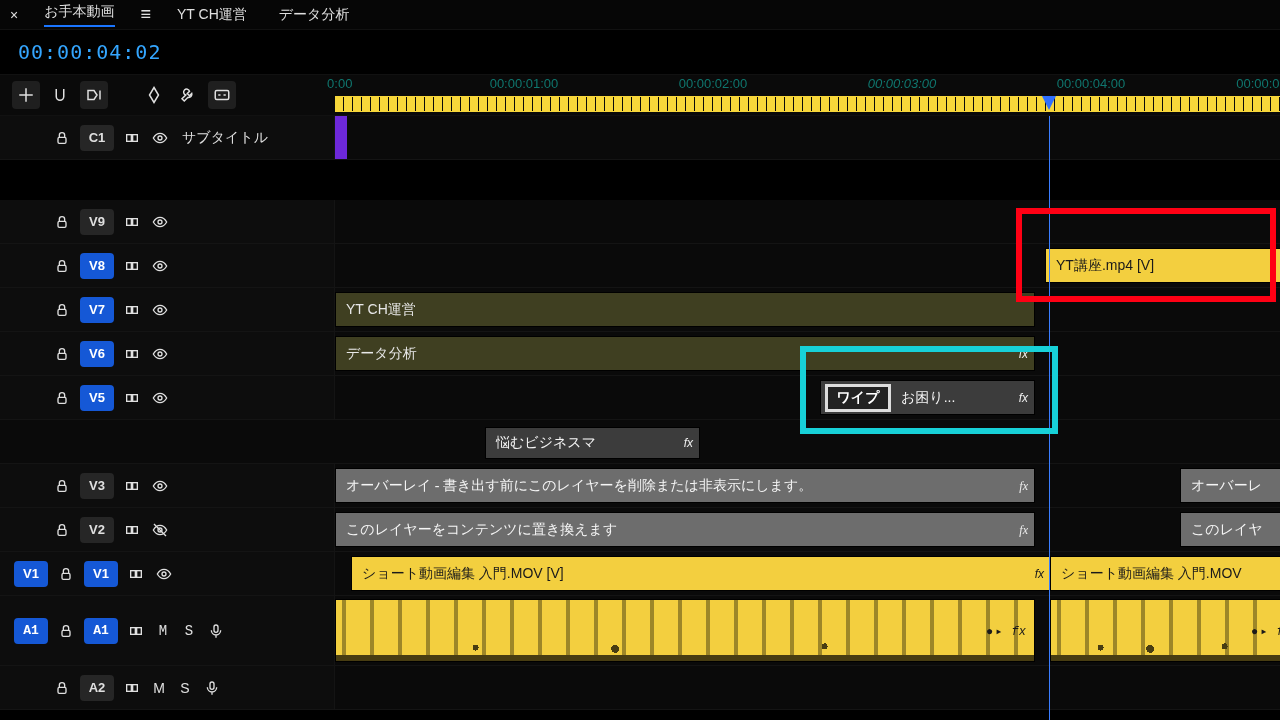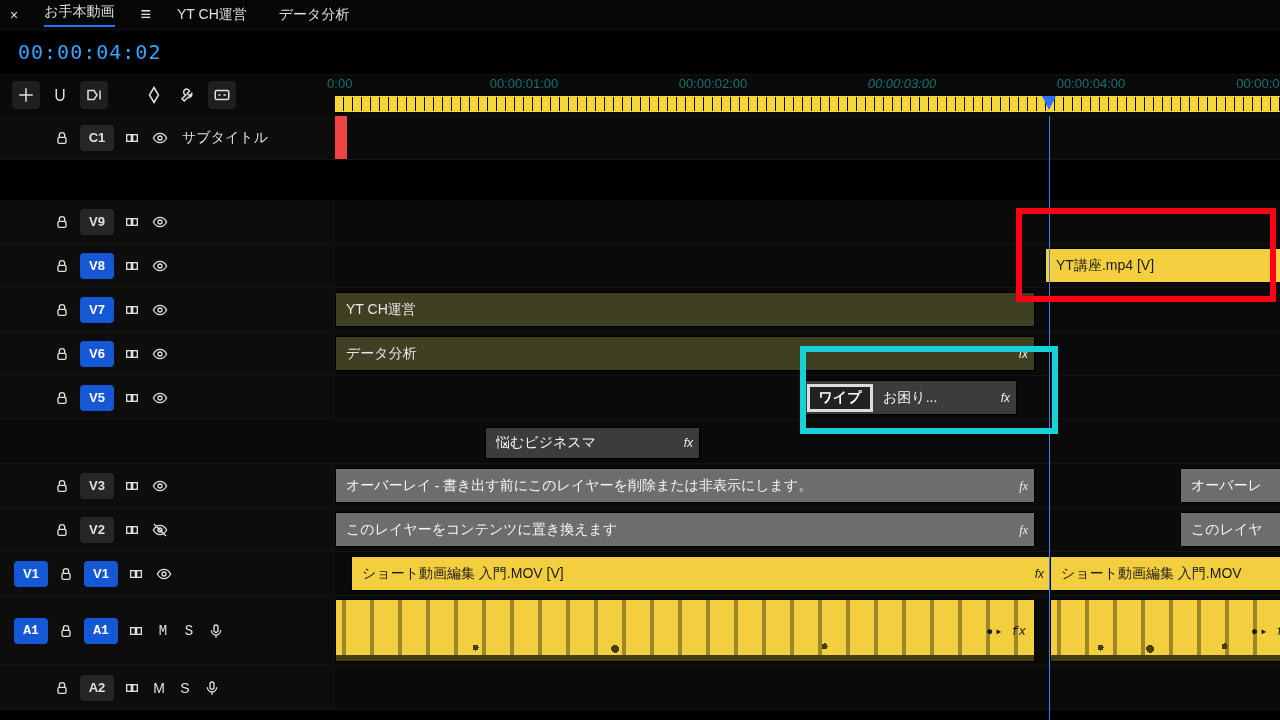--- a/index.html
+++ b/index.html
@@ -122,21 +122,21 @@
     flex-direction:column;
     overflow:hidden;
   }
   .track {
     display:flex;
     border-bottom: 1px solid #141414;
     height: 44px;
     align-items: stretch;
     background:#3b82f6;
   }
-  .track.caption { background:#ef4444; height:44px;gap:12px;}
+  .track.caption { background:#6d28d9; height:44px;gap:12px;}
   .head {
     width: 335px;
     display:flex;
     align-items:center;
     gap: 8px;
     padding-left: 14px;
     font-size: 14px;
     color:#e0e0e0;
     background:#0d0d0d;
     border-right:1px solid #141414;
@@ -461,21 +461,21 @@
             </svg>
           </span>
           <span class="icon small">
             <svg viewBox="0 0 24 24">
               <path d="M2 12s4-7 10-7 10 7 10 7-4 7-10 7S2 12 2 12z"></path>
               <circle cx="12" cy="12" r="3"></circle>
             </svg>
           </span>
         </div>
         <div class="lane">
-          <div class="clip darkgray thumb-tag" style="left: 467px; width: 215px;">
+          <div class="clip darkgray thumb-tag" style="left: 485px; width: 215px;">
             <span class="thumb">ワイプ</span>
             <span>お困り...</span>
             <span class="fx">fx</span>
           </div>
         </div>
       </div>
       <div class="track">
         <div class="lane">
           <div class="clip darkgray" style="top: 7px; left: 485px; width: 215px;">
             <span>悩むビジネスマ</span>

